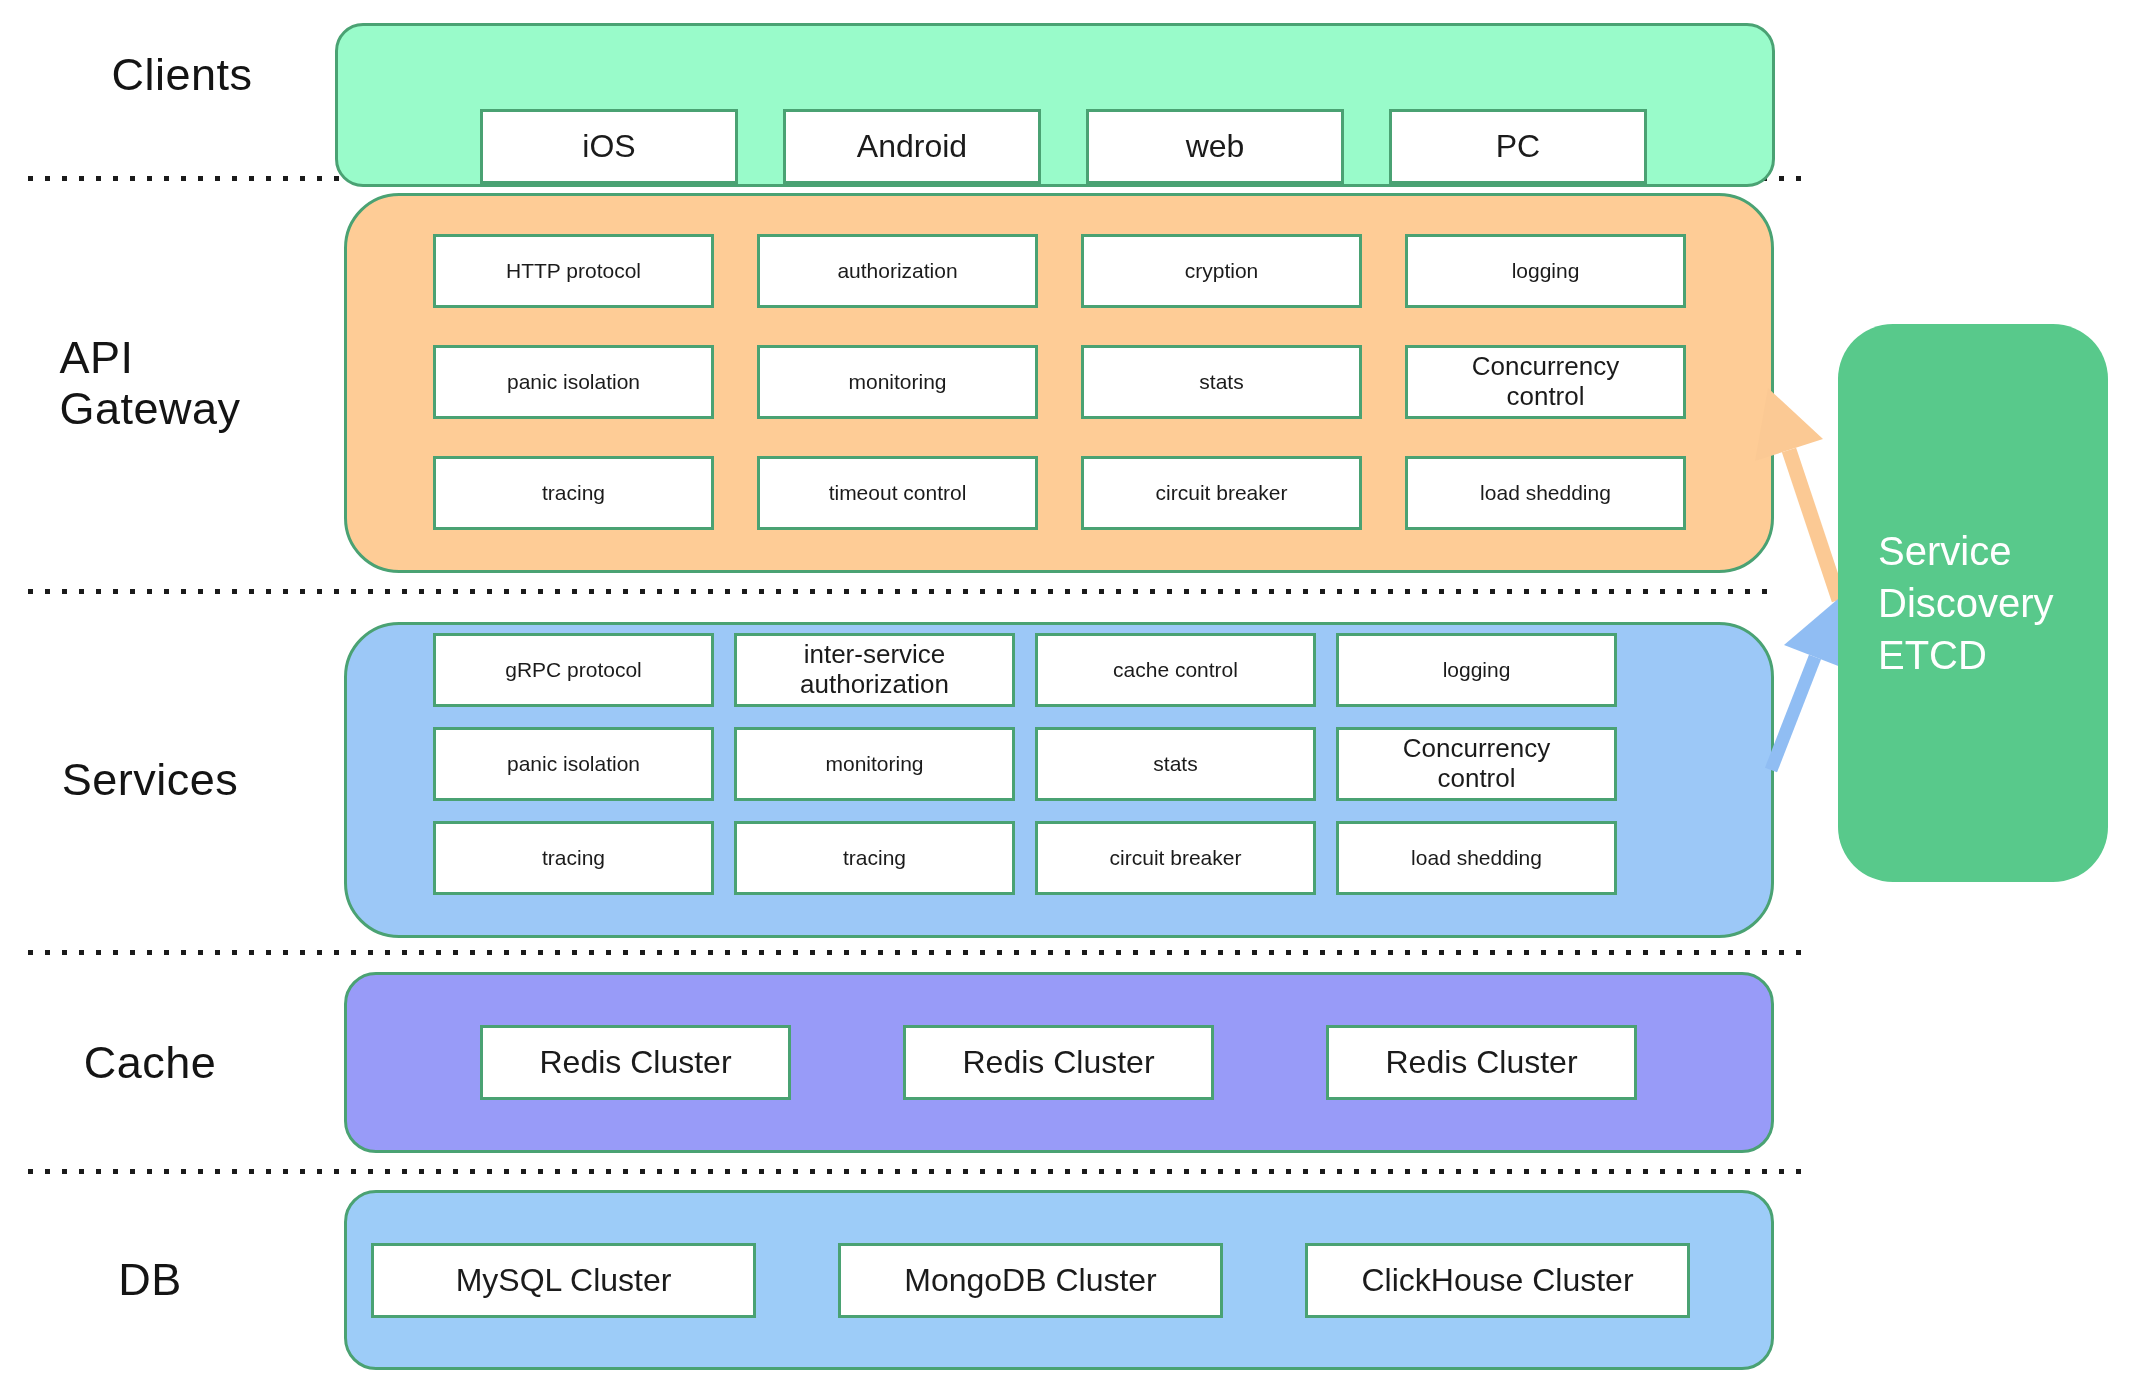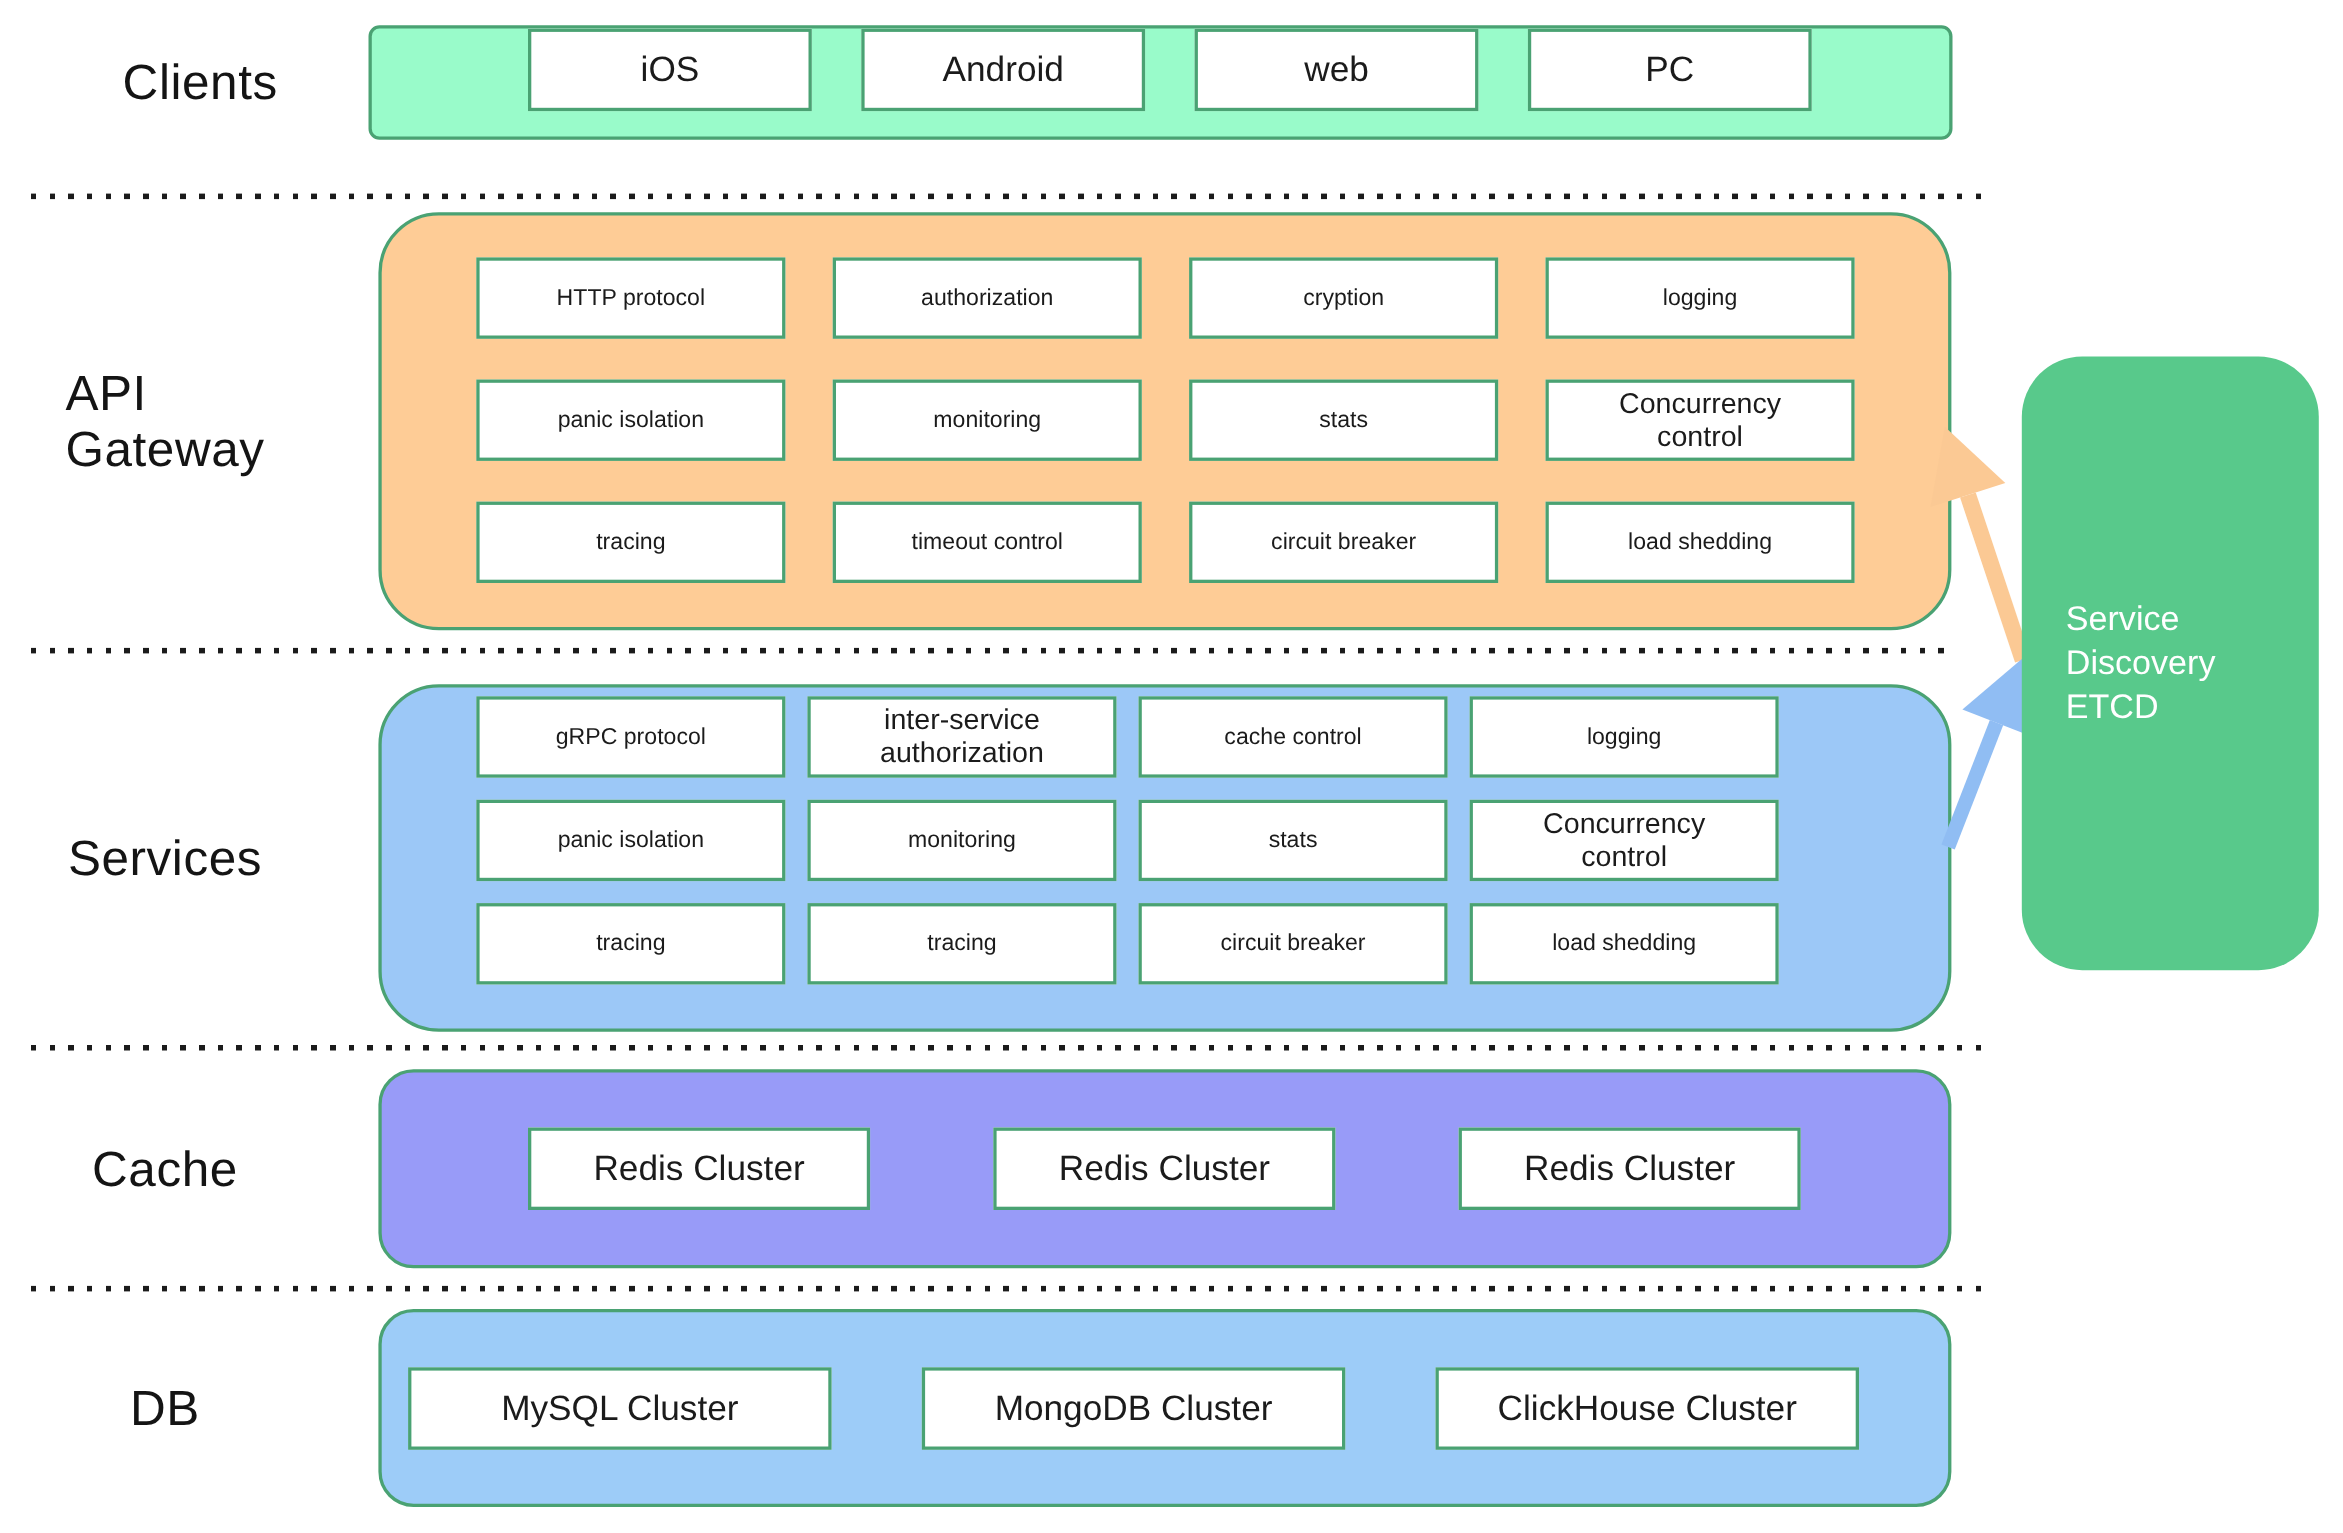--- a/index.html
+++ b/index.html
@@ -18,22 +18,22 @@
   #lbl-services{top:622px;height:316px;}
   #lbl-cache{top:972px;height:181px;}
   #lbl-db{top:1190px;height:180px;}
   .label-lines{display:flex;flex-direction:column;text-align:left;line-height:1.14;}
 
   
   .band{
     position:absolute;left:344px;width:1430px;box-sizing:border-box;
     border:3px solid #4AA273;border-radius:38px;
   }
-  #band-clients{left:335px;top:23px;width:1440px;height:104px;border-radius:10px;
-    display:flex;align-items:flex-start;padding-left:142px;gap:45px;}
+  #band-clients{left:335px;top:23px;width:1440px;height:164px;border-radius:28px;
+    display:flex;align-items:flex-end;padding-left:142px;gap:45px;}
   #band-gateway{top:193px;height:380px;border-radius:55px;
     display:grid;grid-template-columns:repeat(4,281px);column-gap:43px;row-gap:37px;
     padding:38px 0 0 86px;align-content:start;}
   #band-services{top:622px;height:316px;border-radius:55px;
     display:grid;grid-template-columns:repeat(4,281px);column-gap:43px;row-gap:37px;
     padding:8px 0 0 86px;align-content:start;gap:20px;}
   #band-cache{top:972px;height:181px;border-radius:32px;
     display:flex;align-items:center;padding-left:133px;gap:112px;}
   #band-db{top:1190px;height:180px;border-radius:32px;
     display:flex;align-items:center;padding-left:24px;gap:82px;}
@@ -57,21 +57,21 @@
   }
   #sep1{top:176px;width:1778px;}
   #sep2{top:589px;width:1742px;}
   #sep3{top:950px;width:1778px;}
   #sep4{top:1169px;width:1778px;}
 
   
   #discovery{
     position:absolute;left:1838px;top:324px;width:270px;height:558px;border-radius:55px;
     box-sizing:border-box;display:flex;flex-direction:column;justify-content:center;
-    padding-left:40px;font-size:31px;line-height:1.3;color:#ffffff;z-index:6;
+    padding-left:40px;font-size:40px;line-height:1.3;color:#ffffff;z-index:6;
   }
 
   
   #arrows{position:absolute;left:0;top:0;z-index:5;pointer-events:none;}
 </style>
 </head>
 <body>
 
 <div id="canvas">
 

